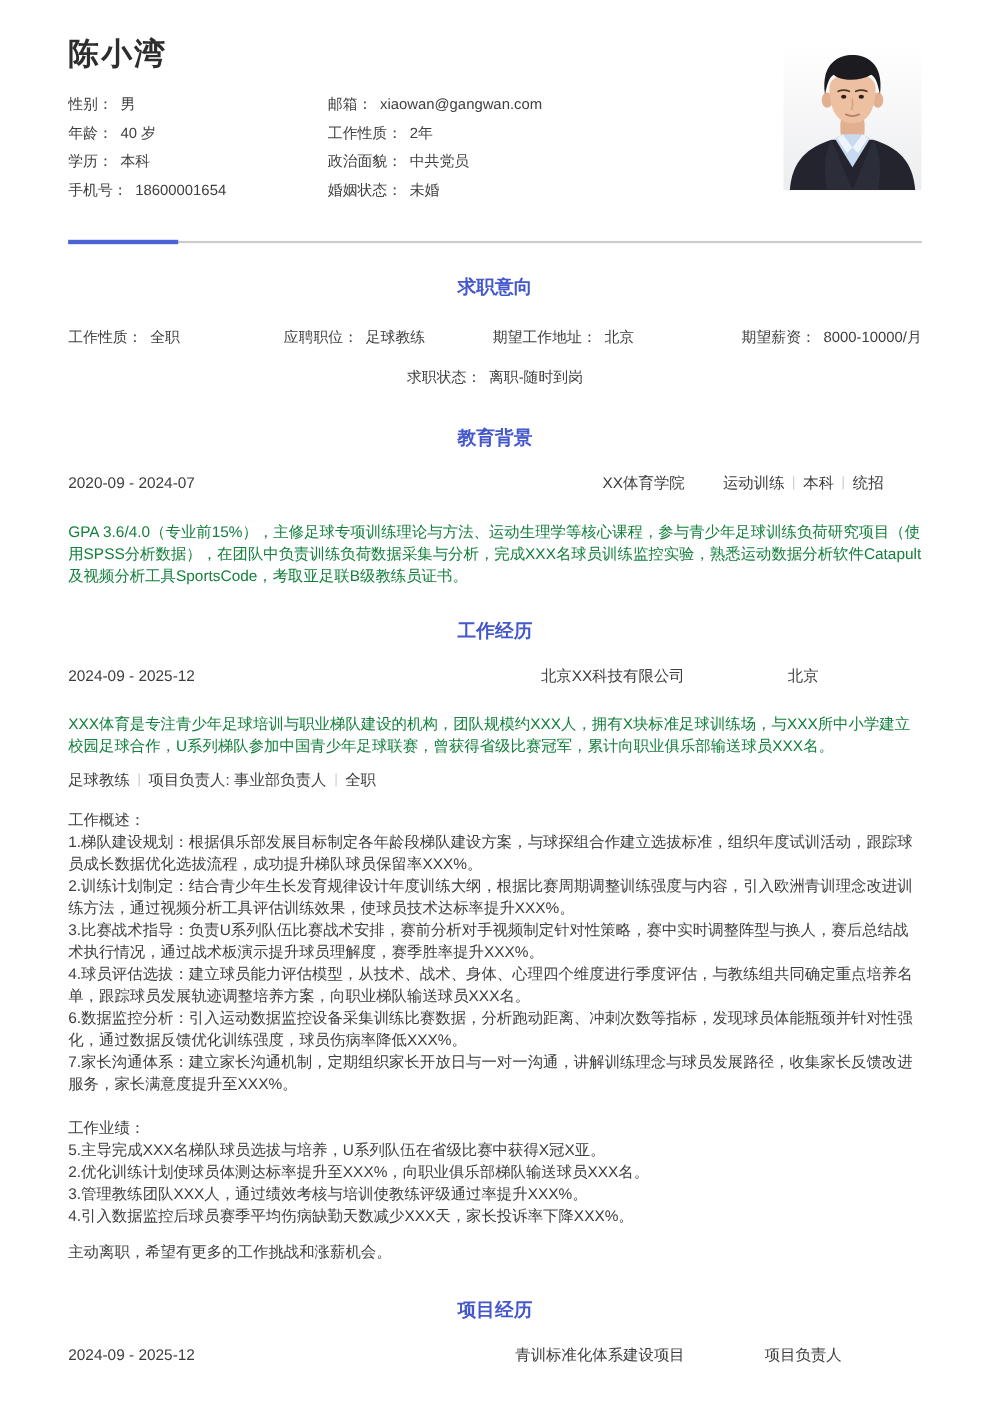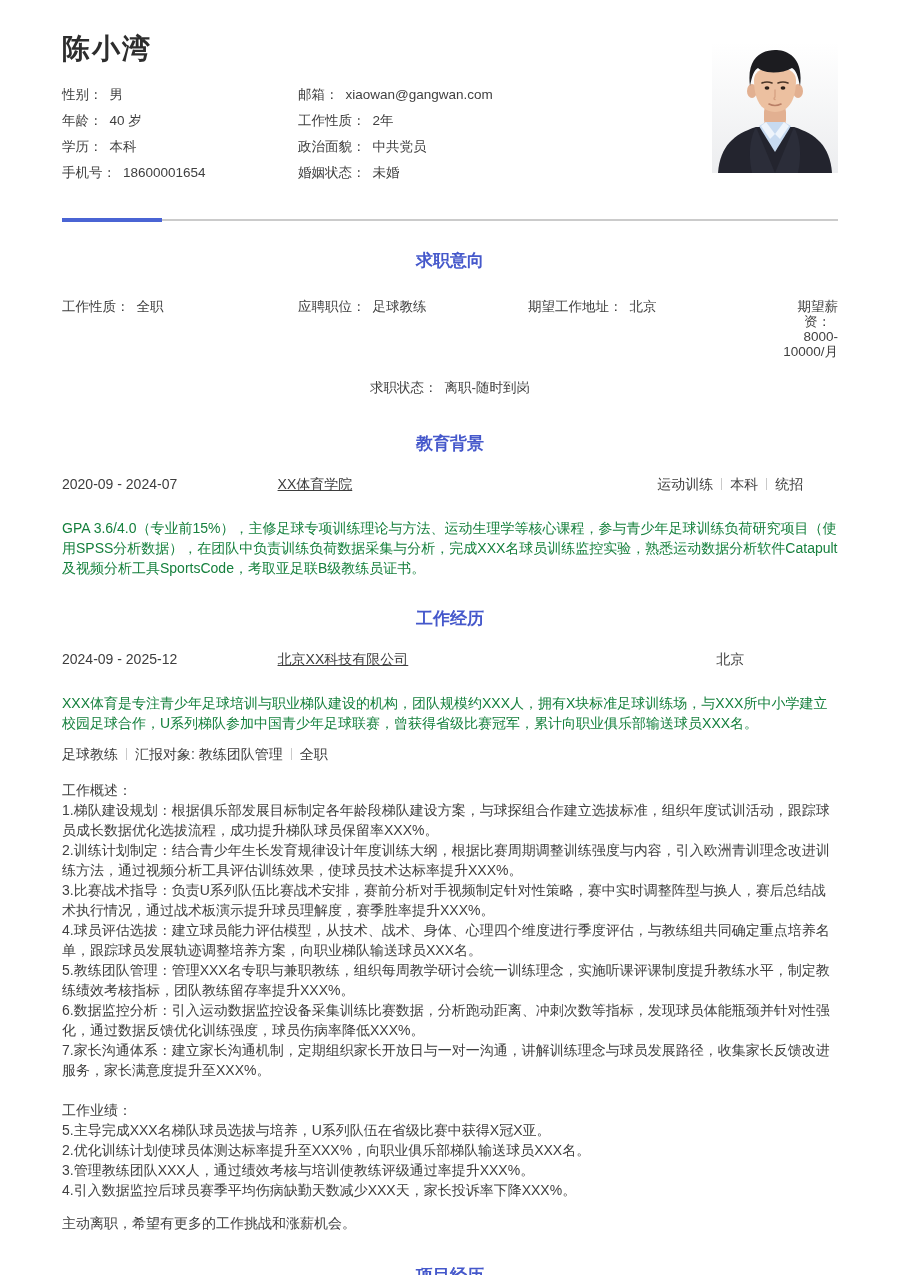--- a/index.html
+++ b/index.html
@@ -28,28 +28,28 @@
   .divider .gray { position: absolute; left: 0; right: 0; top: 1px; height: 2px; background: #cbcbcb; }
   .divider .blue { position: absolute; left: 0; top: 0; width: 100px; height: 4px; background: #4a64d4; }
 
   
   .section-title { font-size: 17px; font-weight: 700; color: #4558cb; margin: 0; line-height: 18px; text-align: center; }
   .sec-intent   { margin-top: 30px; }
   .sec-edu      { margin-top: 40px; }
   .sec-work     { margin-top: 32px; }
   .sec-project  { margin-top: 34px; }
 
-  .intent-grid { display: grid; grid-template-columns: 196px 190px 212px 1fr; margin-top: 29px; font-size: 13.5px; line-height: 15px; gap: 40px; }
+  .intent-grid { display: grid; grid-template-columns: 196px 190px 212px 1fr; margin-top: 29px; font-size: 13.5px; line-height: 15px; }
   .intent-grid .cell:last-child { text-align: right; }
   .intent-row2 { margin-top: 21px; font-size: 13.5px; line-height: 15px; text-align: center; }
   .intent-grid .label, .intent-row2 .label { margin-right: 7px; }
 
   .meta-row { display: flex; align-items: baseline; margin-top: 24px; font-size: 14px; line-height: 15px; color: #3d3d3d; }
   .meta-row .m-left { flex: 1; }
-  .meta-row .m-center { flex: 1.6; text-align: left; text-decoration: underline; }
+  .meta-row .m-center { flex: 1.6; text-align: right; }
   .meta-row .m-right { flex: 1; text-align: center; white-space: nowrap; }
 
   .vbar { display: inline-block; width: 1px; height: 12px; background: #c9c9c9; vertical-align: -1px; margin: 0 8px; }
 
   .para { font-size: 14px; line-height: 20px; margin-top: 26px; color: #15803d; }
   .position-row { margin-top: 13px; font-size: 14px; line-height: 16px; color: #3d3d3d; }
   .block { margin-top: 18px; font-size: 14px; line-height: 20px; }
   .block.gap { margin-top: 20px; }
   .block .line { display: block; }
   .leave { margin-top: 13px; font-size: 14px; line-height: 20px; }
@@ -173,29 +173,28 @@
 
   <div class="sec-work">
     <h2 class="section-title">工作经历</h2>
     <div class="meta-row">
       <span class="m-left">2024-09 - 2025-12</span>
       <span class="m-center">北京XX科技有限公司</span>
       <span class="m-right">北京</span>
     </div>
     <div class="para">XXX体育是专注青少年足球培训与职业梯队建设的机构，团队规模约XXX人，拥有X块标准足球训练场，与XXX所中小学建立校园足球合作，U系列梯队参加中国青少年足球联赛，曾获得省级比赛冠军，累计向职业俱乐部输送球员XXX名。</div>
     <div class="position-row">
-      <span>足球教练</span><span class="vbar"></span><span>汇报对象: 教练团队管理</span><span class="vbar"></span><span>全职</span>
+      <span>足球教练</span><span class="vbar"></span><span>项目负责人: 事业部负责人</span><span class="vbar"></span><span>全职</span>
     </div>
     <div class="block">
       <span class="line">工作概述：</span>
       <span class="line">1.梯队建设规划：根据俱乐部发展目标制定各年龄段梯队建设方案，与球探组合作建立选拔标准，组织年度试训活动，跟踪球员成长数据优化选拔流程，成功提升梯队球员保留率XXX%。</span>
       <span class="line">2.训练计划制定：结合青少年生长发育规律设计年度训练大纲，根据比赛周期调整训练强度与内容，引入欧洲青训理念改进训练方法，通过视频分析工具评估训练效果，使球员技术达标率提升XXX%。</span>
       <span class="line">3.比赛战术指导：负责U系列队伍比赛战术安排，赛前分析对手视频制定针对性策略，赛中实时调整阵型与换人，赛后总结战术执行情况，通过战术板演示提升球员理解度，赛季胜率提升XXX%。</span>
       <span class="line">4.球员评估选拔：建立球员能力评估模型，从技术、战术、身体、心理四个维度进行季度评估，与教练组共同确定重点培养名单，跟踪球员发展轨迹调整培养方案，向职业梯队输送球员XXX名。</span>
-      <span class="line">5.教练团队管理：管理XXX名专职与兼职教练，组织每周教学研讨会统一训练理念，实施听课评课制度提升教练水平，制定教练绩效考核指标，团队教练留存率提升XXX%。</span>
       <span class="line">6.数据监控分析：引入运动数据监控设备采集训练比赛数据，分析跑动距离、冲刺次数等指标，发现球员体能瓶颈并针对性强化，通过数据反馈优化训练强度，球员伤病率降低XXX%。</span>
       <span class="line">7.家长沟通体系：建立家长沟通机制，定期组织家长开放日与一对一沟通，讲解训练理念与球员发展路径，收集家长反馈改进服务，家长满意度提升至XXX%。</span>
     </div>
     <div class="block gap">
       <span class="line">工作业绩：</span>
       <span class="line">5.主导完成XXX名梯队球员选拔与培养，U系列队伍在省级比赛中获得X冠X亚。</span>
       <span class="line">2.优化训练计划使球员体测达标率提升至XXX%，向职业俱乐部梯队输送球员XXX名。</span>
       <span class="line">3.管理教练团队XXX人，通过绩效考核与培训使教练评级通过率提升XXX%。</span>
       <span class="line">4.引入数据监控后球员赛季平均伤病缺勤天数减少XXX天，家长投诉率下降XXX%。</span>
     </div>

